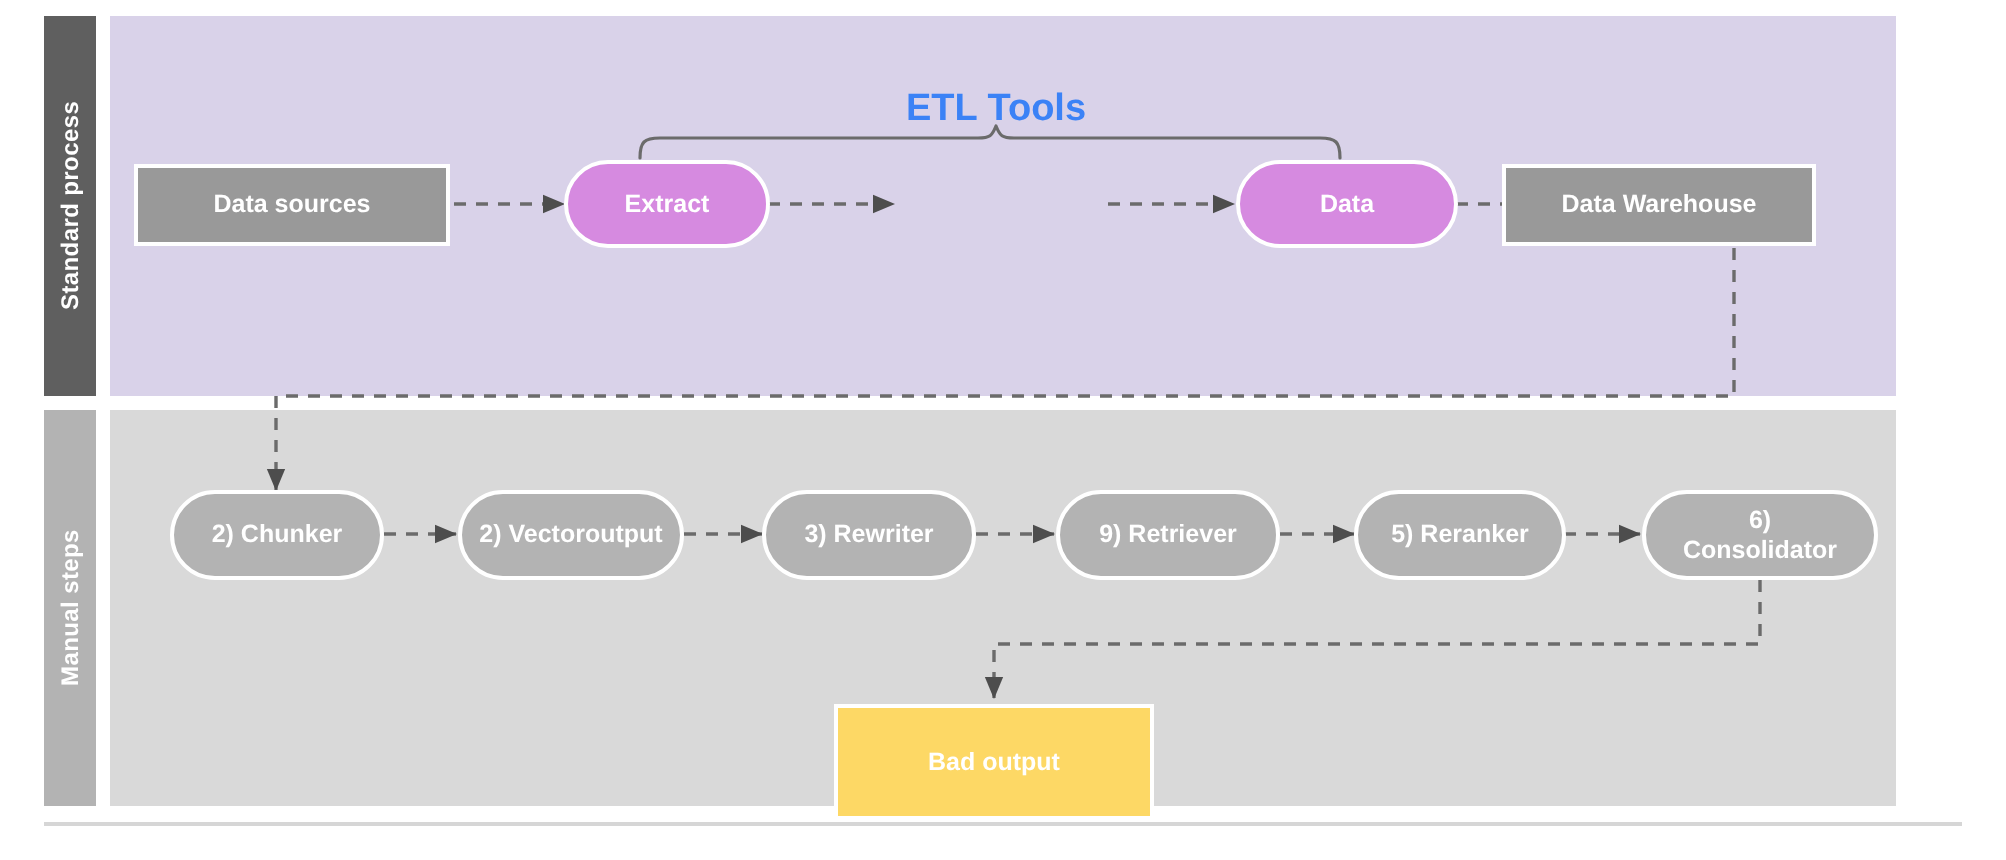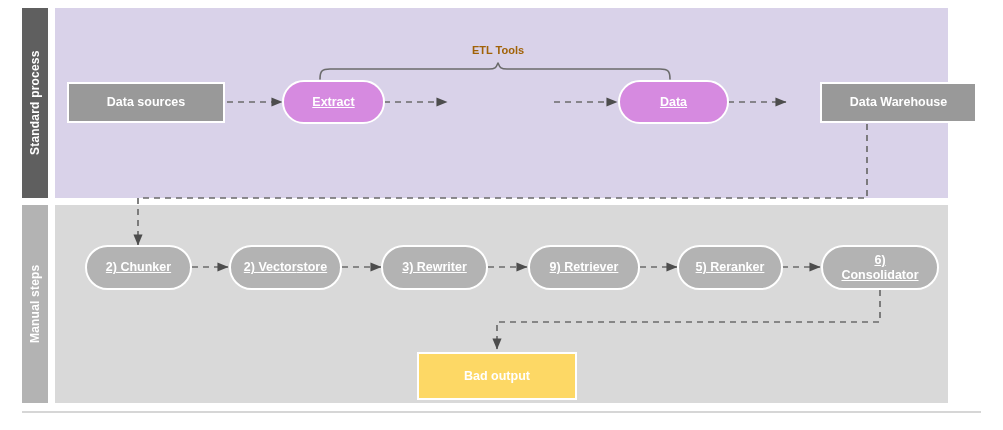--- a/index.html
+++ b/index.html
@@ -62,35 +62,35 @@
     color: #ffffff;
     font-weight: bold;
     font-size: 12.5px;
     line-height: 1.18;
     box-sizing: border-box;
     border: 2px solid #ffffff;
     padding: 2px 6px;
     z-index: 5;
   }
   .node.rect   { border-radius: 0; }
-  .node.pill   { border-radius: 999px; text-decoration: underline; }
+  .node.pill   { border-radius: 999px; }
   .node.gray   { background: #999999; }
   .node.purple { background: #d68ae0; }
   .node.steel  { background: #b3b3b3; }
   .node.amber  { background: #fdd865; }
 
   
   #etl-label {
     position: absolute;
     left: 408px;
     top: 44px;
     width: 180px;
     text-align: center;
-    color: #a16207;
-    font-size: 11px;
+    color: #3b82f6;
+    font-size: 19px;
     font-weight: bold;
     z-index: 6;
   }
 
   
   #connectors {
     position: absolute;
     left: 0;
     top: 0;
     width: 1003px;
@@ -164,47 +164,47 @@
 
   <div class="node pill purple" style="left:282px; top:80px; width:103px; height:44px;">
     <span>Extract</span>
   </div>
 
 
   <div class="node pill purple" style="left:618px; top:80px; width:111px; height:44px;">
     <span>Data</span>
   </div>
 
-  <div class="node rect gray" style="left:820px; top:82px; width:157px; height:41px;">
+  <div class="node rect gray" style="left:751px; top:82px; width:157px; height:41px;">
     <span>Data Warehouse</span>
   </div>
 
   <div class="node pill steel" style="left:85px; top:245px; width:107px; height:45px;">
     <span>2) Chunker</span>
   </div>
 
   <div class="node pill steel" style="left:229px; top:245px; width:113px; height:45px; flex-direction:row;">
     <span>2) Vector</span>
-    <span>store</span>
+    <span>output</span>
   </div>
 
   <div class="node pill steel" style="left:381px; top:245px; width:107px; height:45px;">
     <span>3) Rewriter</span>
   </div>
 
   <div class="node pill steel" style="left:528px; top:245px; width:112px; height:45px;">
     <span>9) Retriever</span>
   </div>
 
   <div class="node pill steel" style="left:677px; top:245px; width:106px; height:45px;">
     <span>5) Reranker</span>
   </div>
 
   <div class="node pill steel" style="left:821px; top:245px; width:118px; height:45px; flex-direction:column;">
     <span>6)</span>
     <span>Consolidator</span>
   </div>
 
-  <div class="node rect amber" style="left:417px; top:352px; width:160px; height:48px;">
+  <div class="node rect amber" style="left:417px; top:352px; width:160px; height:58px;">
     <span>Bad output</span>
   </div>
 
 </div>
 
 </body></html>

